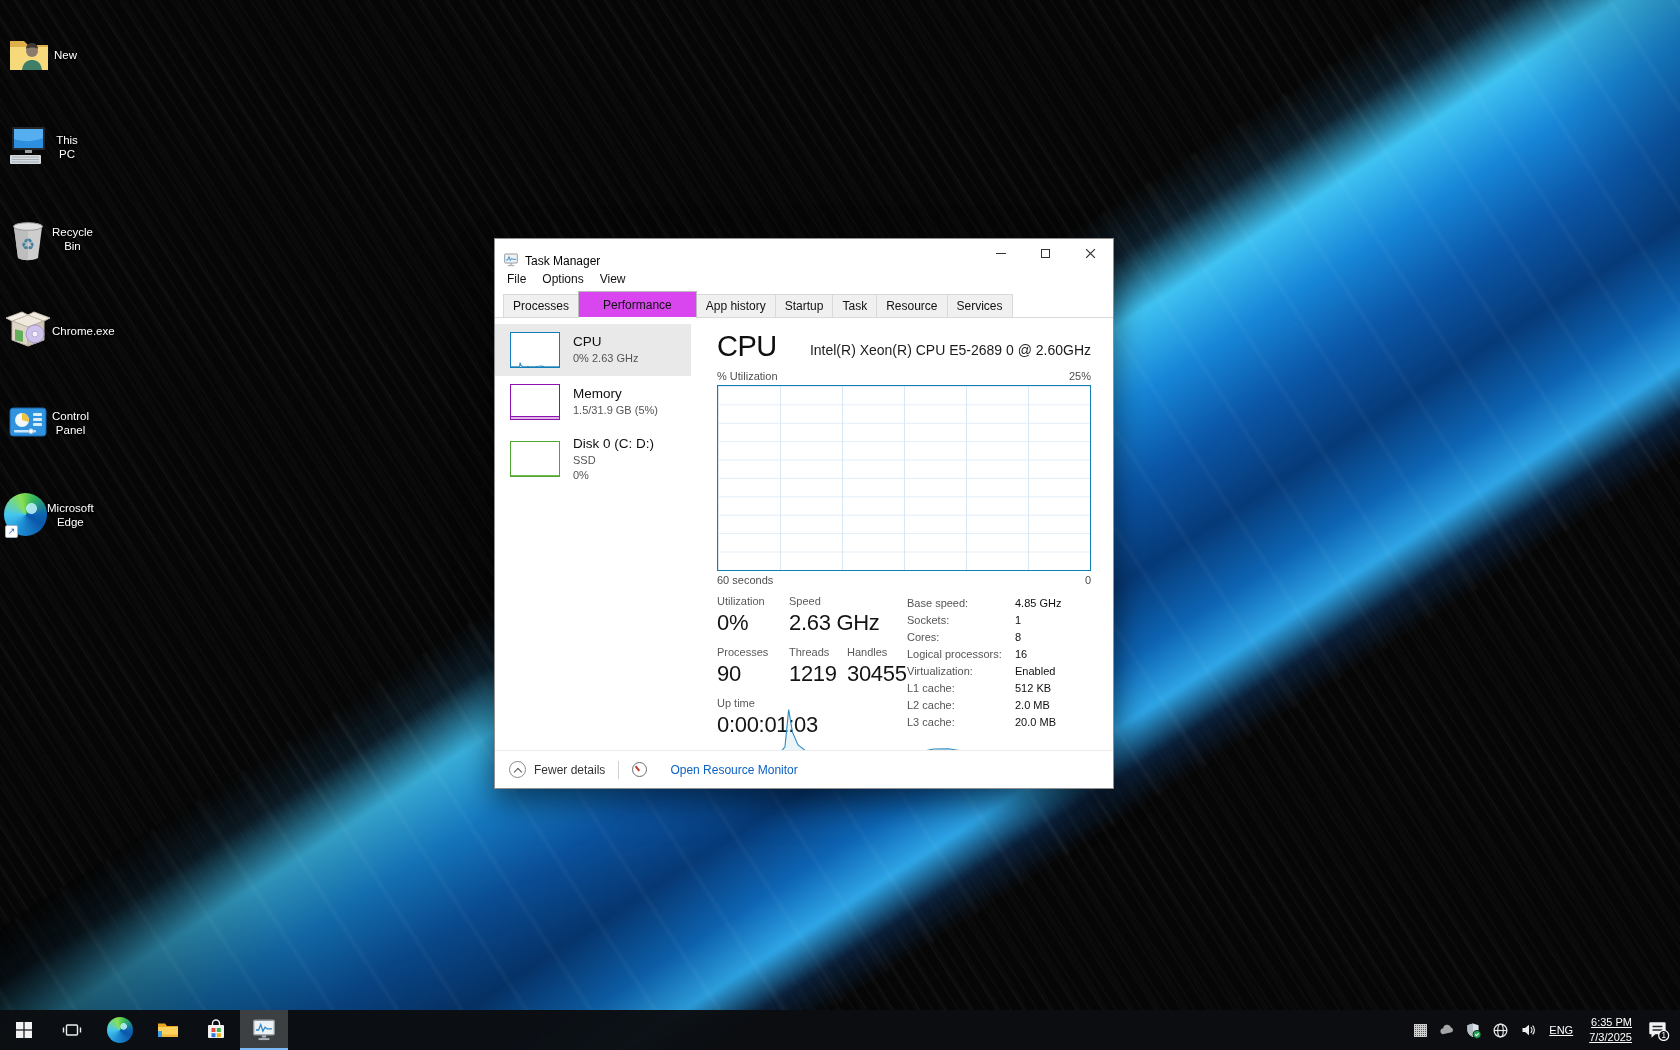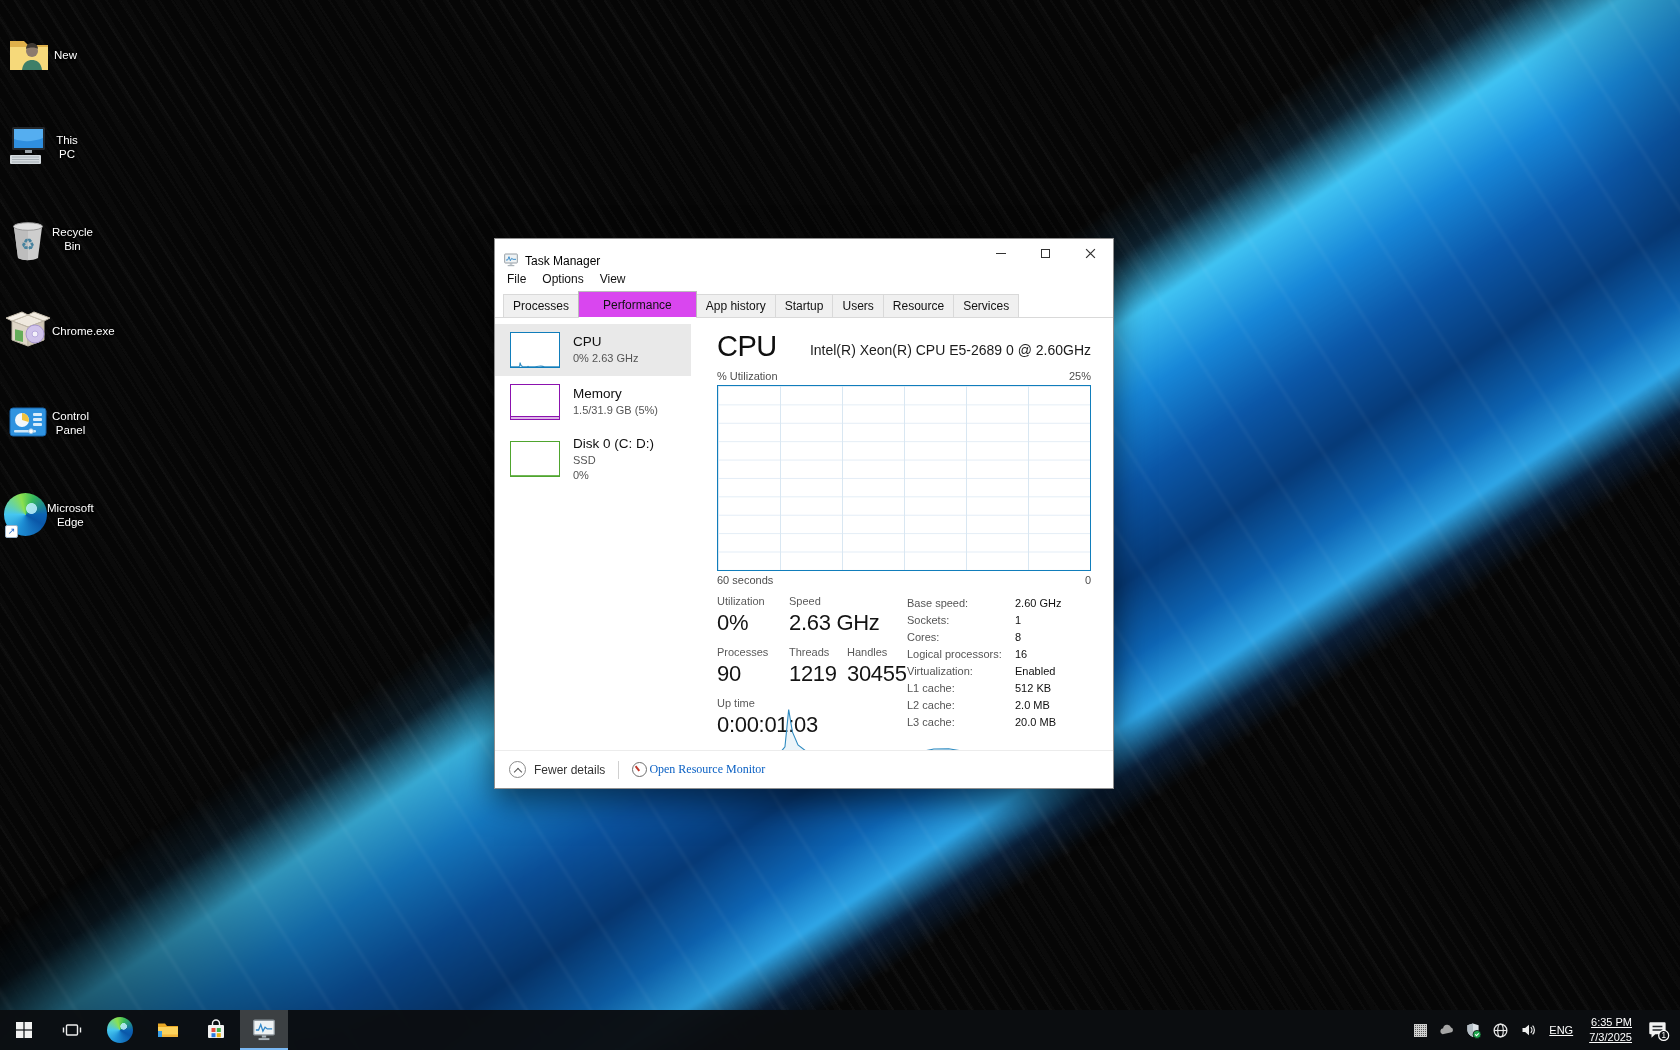--- a/index.html
+++ b/index.html
@@ -228,21 +228,21 @@
     <span class="menu-item">File</span>
     <span class="menu-item">Options</span>
     <span class="menu-item">View</span>
   </div>
 
   <div class="tabstrip">
     <div class="tab">Processes</div>
     <div class="tab selected">Performance</div>
     <div class="tab">App history</div>
     <div class="tab">Startup</div>
-    <div class="tab">Users</div>
+    <div class="tab">Task</div>
     <div class="tab">Resource</div>
     <div class="tab">Services</div>
   </div>
 
   <div class="content">
     <div class="sidebar">
       <div class="side-item selected">
         <div class="thumb" style="border-color: rgb(17, 125, 187);">
           <svg class="cpu-series" viewBox="0 0 100 100" preserveAspectRatio="none">
             <polygon class="series-area" points="0,100 0,99.6 13,99.6 16,99.4 18,97 19,87 20,93 21.5,96.5 24,98.4 27,99.2 31,99.5 34,99.4 35.5,98.2 37,99.3 42,99.6 50,99.5 54,98.4 58,97.6 62,97.5 66,98.2 70,99.2 74,99.6 85,99.6 100,99.5 100,100"></polygon>
@@ -305,21 +305,21 @@
           <div class="sl">Threads</div>
           <div class="sl">Handles</div>
           <div class="sv">90</div>
           <div class="sv">1219</div>
           <div class="sv">30455</div>
           <div class="sl span3">Up time</div>
           <div class="sv span3">0:00:01:03</div>
         </div>
         <div class="details-grid">
           <div>Base speed:</div>
-          <div class="dv">2.60 GHz</div>
+          <div class="dv">4.85 GHz</div>
           <div>Sockets:</div>
           <div class="dv">1</div>
           <div>Cores:</div>
           <div class="dv">8</div>
           <div>Logical processors:</div>
           <div class="dv">16</div>
           <div>Virtualization:</div>
           <div class="dv">Enabled</div>
           <div>L1 cache:</div>
           <div class="dv">512 KB</div>
@@ -331,21 +331,21 @@
       </div>
     </div>
   </div>
 
   <div class="tm-footer">
     <div style="display:flex;align-items:center;gap:8px;">
       <div class="circle-chevron"></div>
       <span>Fewer details</span>
     </div>
     <div class="vdiv"></div>
-    <div style="display:flex;align-items:flex-end;gap:2px;font-family:Liberation Serif, serif;">
+    <div style="display:flex;align-items:flex-end;gap:23px;">
       <div class="gauge"></div>
       <span class="rm-link">Open Resource Monitor</span>
     </div>
   </div>
 </div>
 
 <div class="taskbar">
   <div class="tb-btn">
     <svg width="16" height="16" viewBox="0 0 16 16">
       <rect x="0" y="0" width="7.4" height="7.4" fill="#f2f2f2"></rect>

